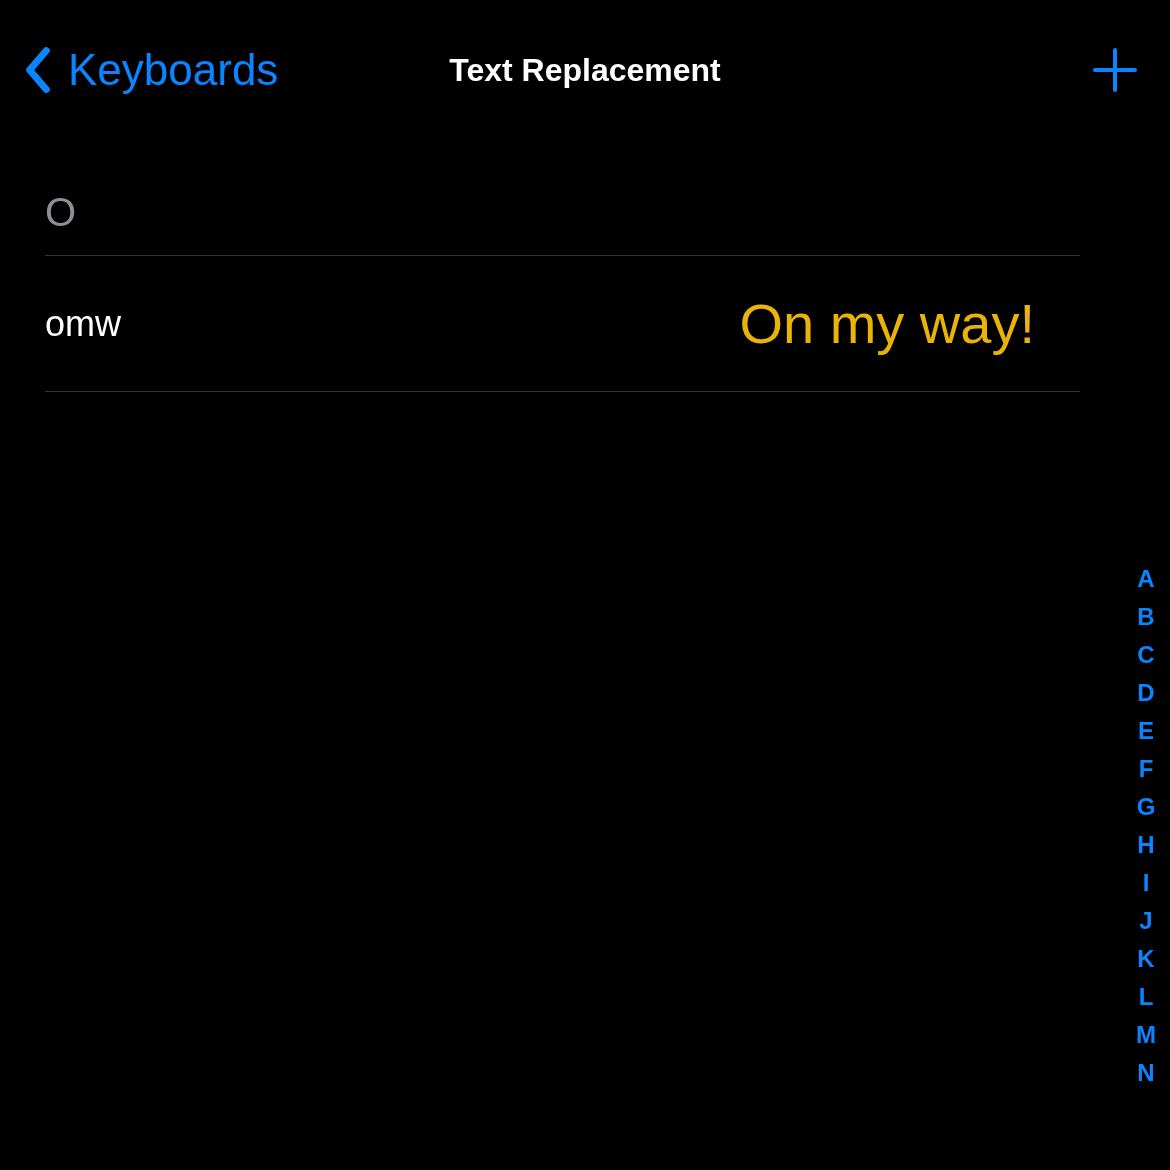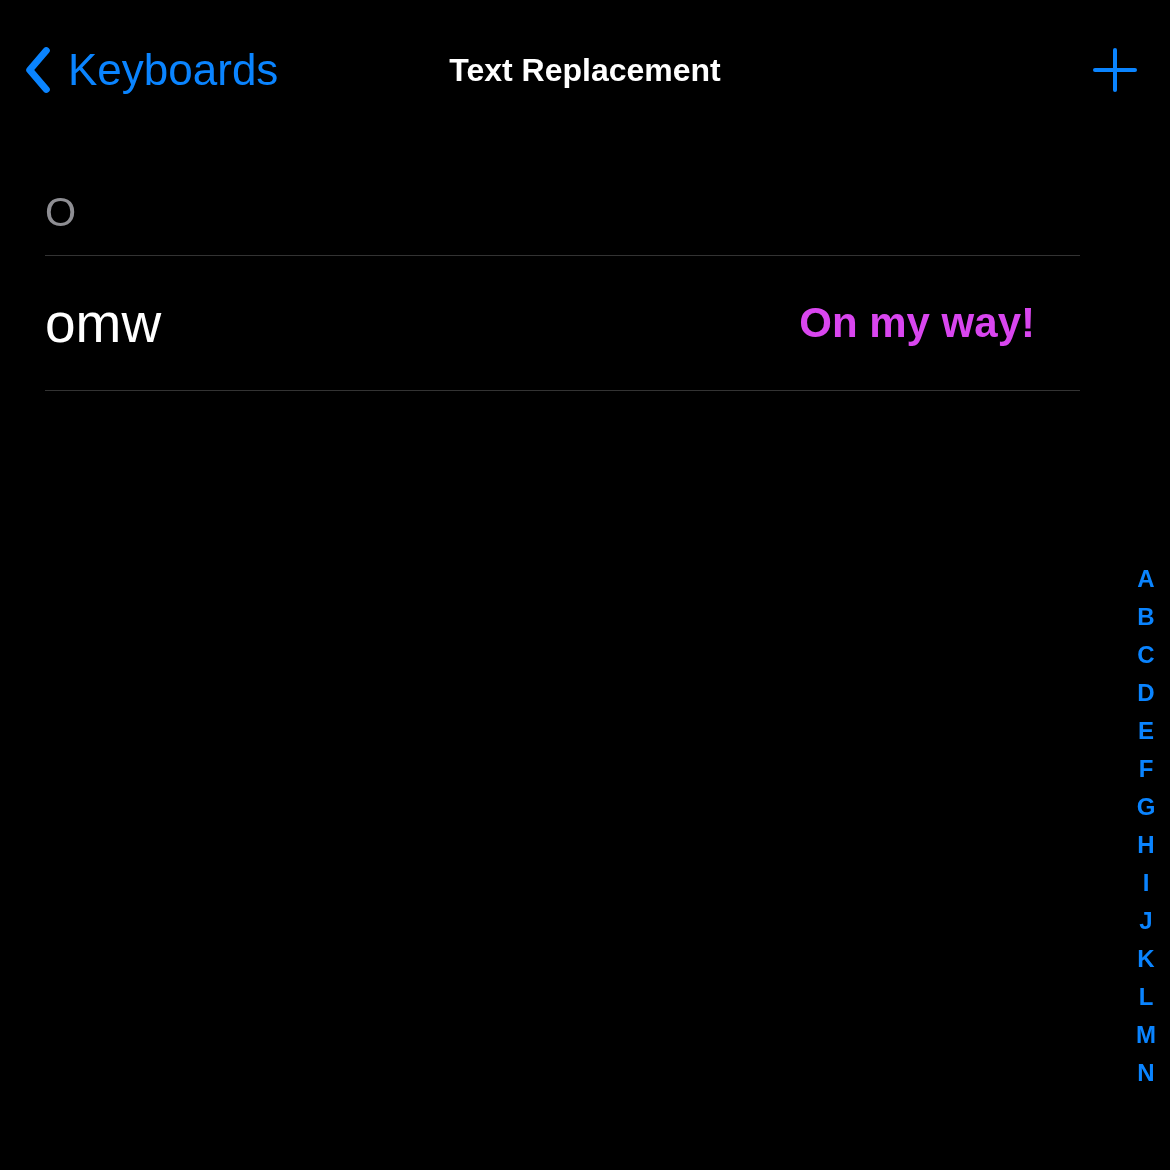--- a/index.html
+++ b/index.html
@@ -83,27 +83,27 @@
       margin-left: 45px;
       padding-left: 0;
     }
     .section-header {
       margin-right: 90px;
       margin-left: 45px;
       padding-left: 0;
     }
     .list-shortcut {
       color: #ffffff;
-      font-size: 55px;
+      font-size: 36px;
       font-weight: 400;
     }
     .list-phrase {
-      color: #d946ef;
-      font-size: 42px;
-      font-weight: 700;
+      color: #eab308;
+      font-size: 56px;
+      font-weight: 400;
     }
     .index-bar {
       position: absolute;
       right: 12px;
       top: 560px;
       display: flex;
       flex-direction: column;
       align-items: center;
     }
     .index-letter {

